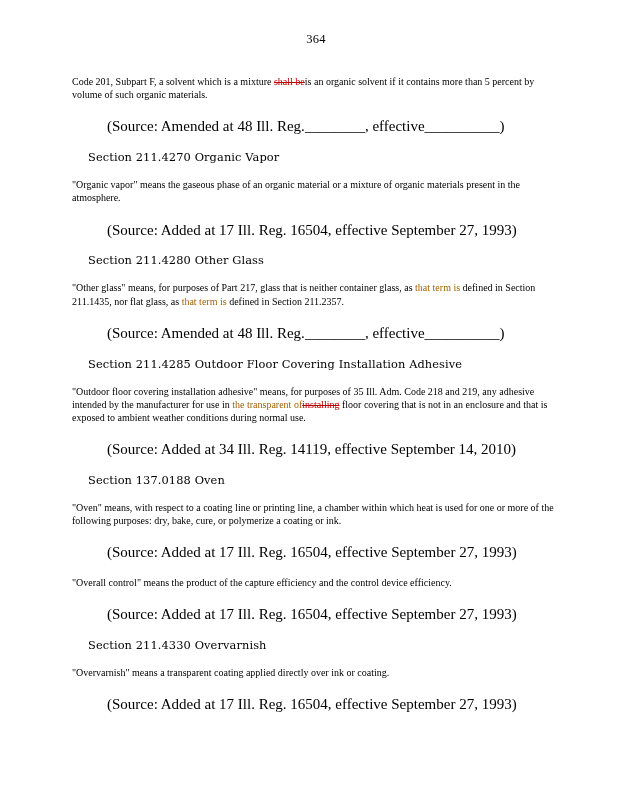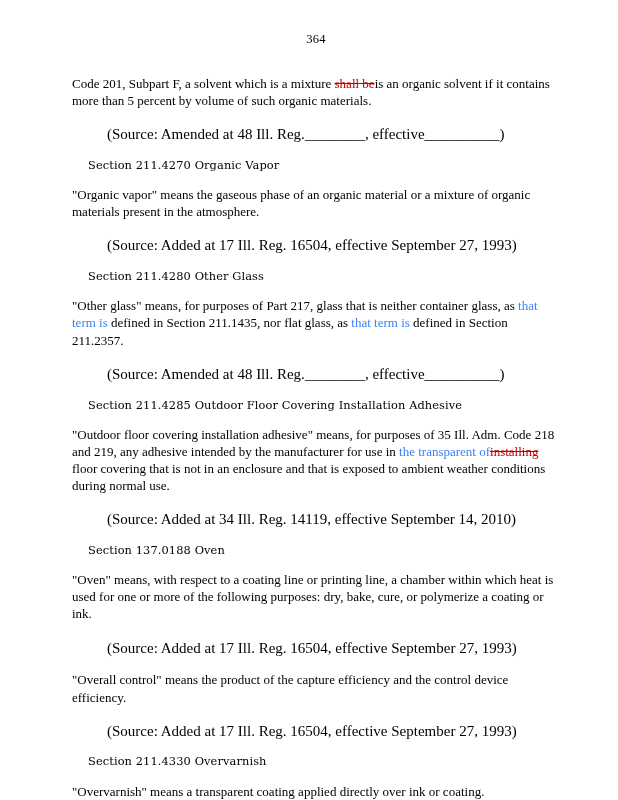--- a/index.html
+++ b/index.html
@@ -23,21 +23,21 @@
     position: relative;
   }
   .page-number {
     text-align: center;
     font-size: 12.5px;
     margin: 0 0 28px 0;
     letter-spacing: 0.3px;
   }
   p {
     margin: 0 4px 13px 0;
-    font-size: 13px;
+    font-size: 10px;
     line-height: 1.32;
     text-align: left;
   }
   .body-text {
     text-indent: 0;
   }
   .source {
     margin: 16px 0 13px 0;
     padding-left: 35px;
     font-size: 15px;
@@ -46,21 +46,21 @@
   }
   .heading {
     font-family: "DejaVu Serif", serif;
     font-size: 11.4px;
     font-weight: 400;
     margin: 0 0 13px 16px;
     line-height: 1.32;
     letter-spacing: 0.1px;
   }
   .ins {
-    color: #3b82f6;
+    color: #a16207;
     text-decoration: none;
   }
   .del {
     color: #c00000;
     text-decoration: line-through;
   }
   .blank {
     text-decoration: none;
   }
 </style>

